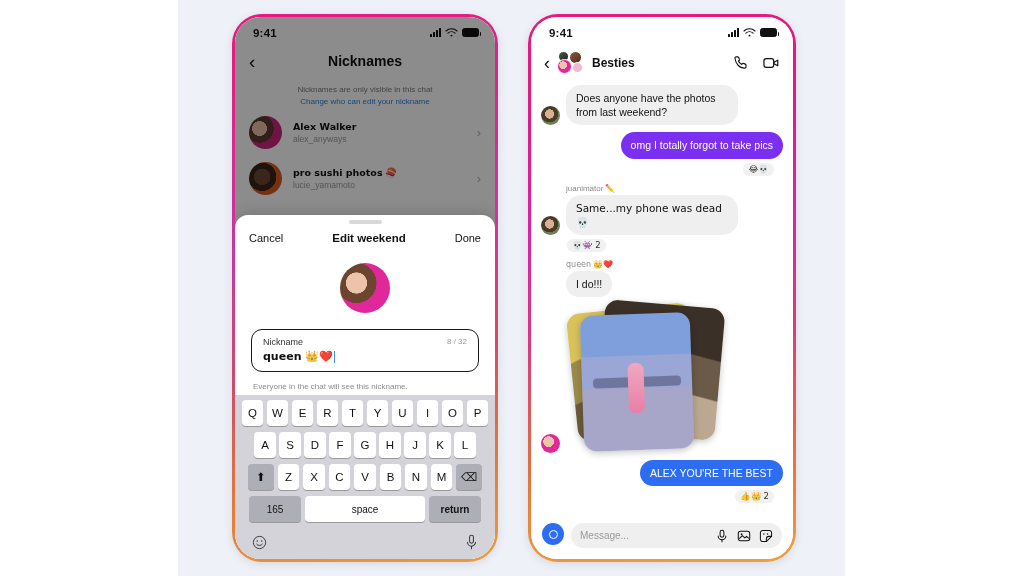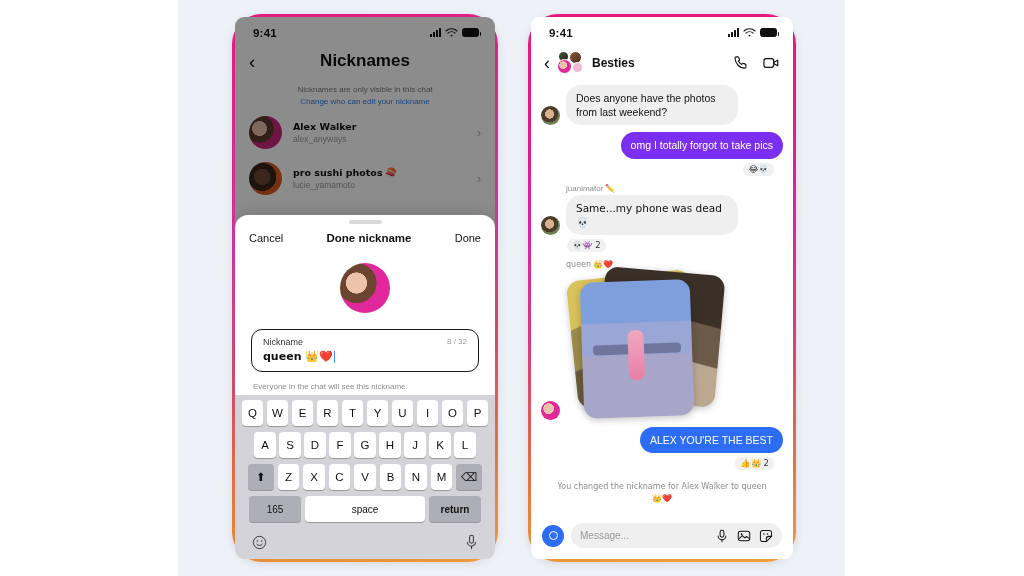--- a/index.html
+++ b/index.html
@@ -27,21 +27,21 @@
     padding: 3px;
     background: linear-gradient(170deg,#e6197f 0%, #d62a8e 22%, #c936a0 40%, #cf4a6a 62%, #e07a3c 82%, #ef9a3b 100%);
     box-shadow: 0 2px 10px rgba(0,0,0,.10);
   }
   .phone.right {
     background: linear-gradient(175deg,#e6197f 0%, #e01a85 18%, #d923a5 38%, #d73a7f 58%, #e0713f 80%, #f0a03c 100%);
   }
   .screen {
     position: relative;
     width: 100%; height: 100%;
-    border-radius: 9px;
+    border-radius: 26px;
     background: #ffffff;
     overflow: hidden;
   }
   #phoneLeft  { left: 232px; top: 14px;  width: 266px; height: 548px; }
   #phoneRight { left: 528px; top: 14px;  width: 268px; height: 548px; }
 
   
   .statusbar {
     position: relative; height: 27px;
     display: flex; align-items: center; justify-content: space-between;
@@ -66,21 +66,21 @@
   #nickScreen { position: absolute; inset: 0; background: #fff; }
   .dim-layer { position: absolute; left:0; right:0; top:0; height: 348px; background: rgba(0,0,0,.45); z-index: 5; pointer-events:none; }
 
   .nav-row {
     position: relative; height: 34px; display: flex; align-items: center;
     padding: 0 14px;
   }
   .chev-back { font-size: 19px; color: #111; line-height: 1; font-weight: 300; }
   .nav-title {
     position: absolute; left: 0; right: 0; text-align: center;
-    font-size: 17px; font-weight: 700; color: #111;
+    font-size: 14px; font-weight: 700; color: #111;
   }
   .nick-sub {
     text-align: center; font-size: 8px; color: #7a7a7a;
     line-height: 1.45; padding: 6px 24px 2px;
   }
   .nick-sub .lnk { color: #2b7fe0; display: block; }
 
   .member-row {
     display: flex; align-items: center; gap: 11px;
     padding: 8px 14px; height: 46px;
@@ -197,21 +197,21 @@
     content:''; position:absolute; left: 42%; top: 36%; width: 16px; height: 50px;
     border-radius: 7px; background: linear-gradient(180deg,#f0a8c0,#e87fa6);
   }
   .ph3:before {
     content:''; position:absolute; left: 10%; top: 46%; width: 80%; height: 10px;
     background: rgba(60,60,90,.45); border-radius: 4px;
   }
 
   .sys-note { text-align: center; font-size: 8px; color: #8d8d8d; padding: 3px 16px 0; line-height: 1.5; }
 
-  .composer { display: flex; align-items: center; gap: 7px; padding: 8px 11px 11px; }
+  .composer { display: flex; gap: 7px; padding: 8px 11px 11px; }
   .cam-btn {
     width: 22px; height: 22px; border-radius: 50%; background: #2c6df3;
     display: flex; align-items: center; justify-content: center; flex: 0 0 22px;
   }
   .cam-btn i { display:block; width: 9px; height: 9px; border-radius: 50%; border: 1.6px solid #fff; }
   .comp-field {
     flex: 1; background: #efefef; border-radius: 15px; height: 25px;
     display: flex; align-items: center; padding: 0 9px; gap: 8px;
   }
   .comp-ph { flex: 1; font-size: 10px; color: #9a9a9a; }
@@ -274,21 +274,21 @@
           </div>
           <span class="chev-r">›</span>
         </div>
 
         <div class="dim-layer"></div>
 
         <div class="sheet">
           <div class="grabber"></div>
           <div class="sheet-head">
             <span class="sheet-btn">Cancel</span>
-            <span class="sheet-title">Done nickname</span>
+            <span class="sheet-title">Edit weekend</span>
             <span class="sheet-btn">Done</span>
           </div>
           <div class="sheet-avatar-wrap">
             <div class="avatar-xl"></div>
           </div>
           <div class="nick-field-wrap">
             <div class="nick-field">
               <div class="nick-label">Nickname</div>
               <div class="nick-value emoji">
                 <span>queen 👑❤️</span>
@@ -421,20 +421,24 @@
             <div class="bubble bub-in emoji">Same...my phone was dead 💀</div>
           </div>
           <div class="react-row">
             <span class="reactions emoji">
                 <span>💀👾</span>
                 <span>2</span>
               </span>
           </div>
 
           <div class="sender-label emoji">queen 👑❤️</div>
+          <div class="msg-line">
+            <span class="av-sm" style="visibility:hidden"></span>
+            <div class="bubble bub-in">I do!!!</div>
+          </div>
 
           <div class="photo-stack">
             <div class="ph ph1"></div>
             <div class="ph ph2"></div>
             <div class="ph ph3"></div>
           </div>
           <div class="msg-line" style="margin-top:-26px">
             <span class="av-sm av-alex"></span>
           </div>
 

